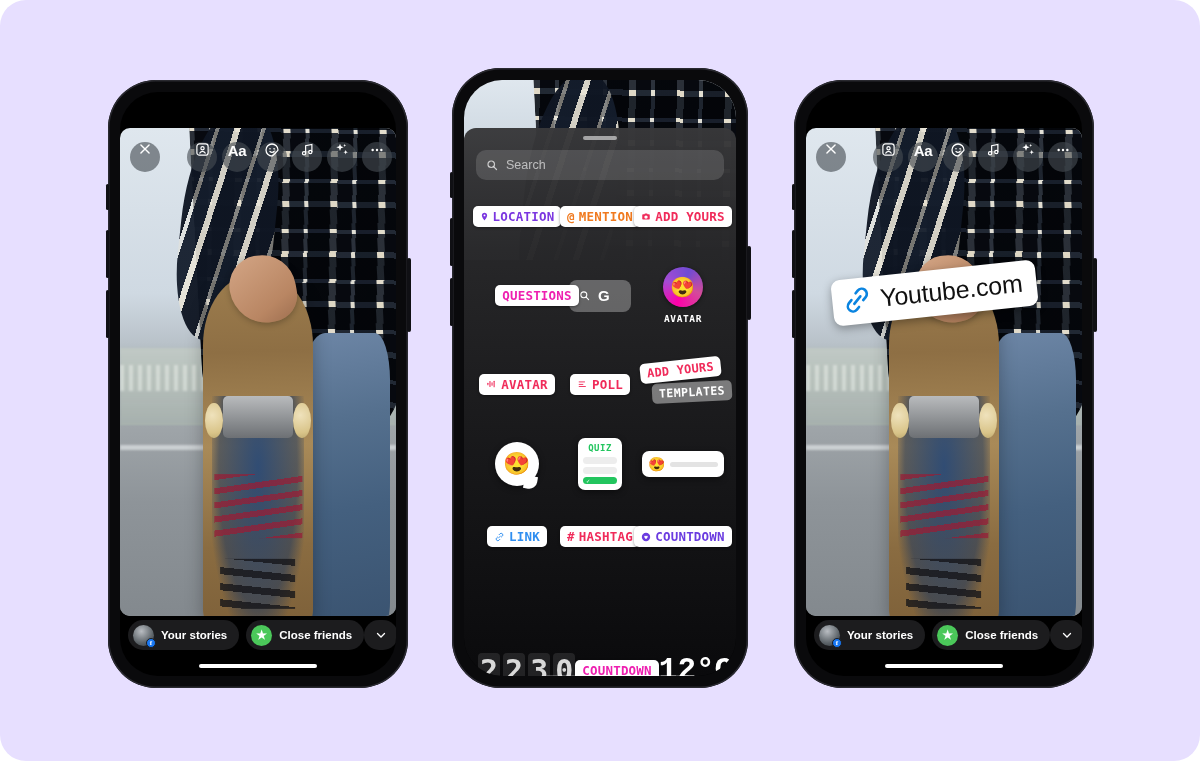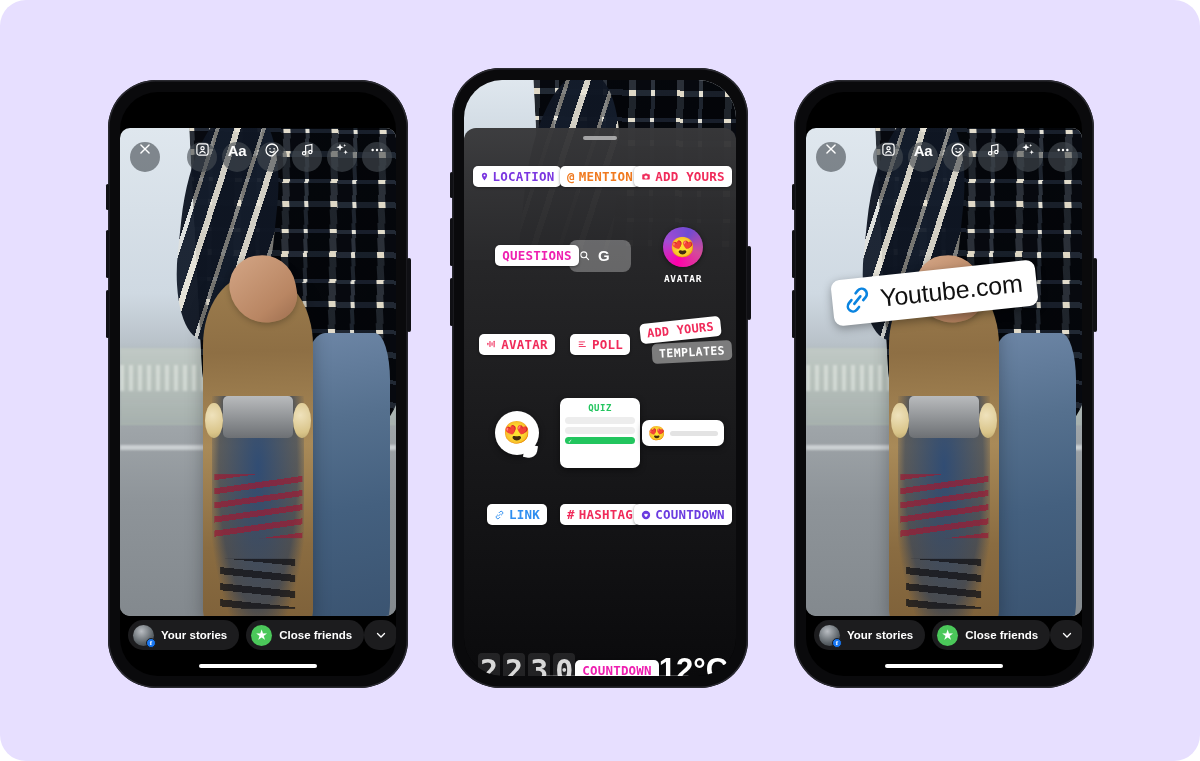--- a/index.html
+++ b/index.html
@@ -298,22 +298,22 @@
     font-size: 22px; position:relative;
     box-shadow: 0 2px 6px rgba(0,0,0,.45);
   }
   .emoji-bubble::after {
     content:""; position:absolute; right: 2px; bottom: -3px;
     width: 13px; height: 13px; background:#fff; border-radius: 0 0 8px 0;
     transform: rotate(10deg);
   }
 
   .quiz-card {
-    width: 80px; background:#fff; border-radius: 7px;
-    padding: 5px 5px 24px; box-shadow: 0 2px 6px rgba(0,0,0,.45);
+    width: 44px; background:#fff; border-radius: 7px;
+    padding: 5px 5px 6px; box-shadow: 0 2px 6px rgba(0,0,0,.45);
   }
   .quiz-card .t {
     color:#22c55e; font-size: 9px; font-weight:800; text-align:center;
     font-family:"DejaVu Sans Mono", monospace; letter-spacing:.5px; margin-bottom:4px;
   }
   .quiz-card .bar { height: 7px; border-radius: 4px; background:#ededed; margin-bottom:3px; }
   .quiz-card .bar.ok {
     background:#22c55e; display:flex; align-items:center; padding-left:3px;
     color:#fff; font-size:5px; margin-bottom:0;
   }
@@ -338,21 +338,21 @@
     font-family:"DejaVu Sans Mono", monospace;
   }
   .cd-digits span {
     background: rgba(255,255,255,.10); border-radius: 4px; padding: 0 2px;
   }
   .cd-center { position:relative; }
   .cd-center .line {
     position:absolute; left:-30px; right:-30px; top: 15px; height: 4px;
     background: rgba(255,255,255,.25); border-radius:2px;
   }
-  .cd-temp { color:#fff; font-size: 31px; font-weight:700; font-family:Liberation Sans, sans-serif; }
+  .cd-temp { color:#fff; font-size: 31px; font-weight:700; font-family:Liberation Mono, monospace; }
 
   
   .link-sticker {
     position:absolute; left: 26px; top: 142px;
     transform: rotate(-6deg);
     background:#fff; border-radius: 9px;
     padding: 7px 14px 9px 10px;
     display:flex; align-items:center; gap: 8px;
     box-shadow: 0 3px 10px rgba(0,0,0,.35);
   }
@@ -468,20 +468,27 @@
       <div class="story" style="top:0; bottom:0;">
         <div class="photo" style="bottom:auto; height:180px;">
           <div class="torso" style="height:150%;"></div>
           <div class="sleeve" style="height:140%;"></div>
         </div>
       </div>
 
       <div class="tray">
         <div class="grabber"></div>
 
+        <div class="searchbar">
+          <svg width="12" height="12" viewBox="0 0 24 24" fill="none" stroke="rgba(255,255,255,.7)" stroke-width="2.4">
+              <circle cx="10.5" cy="10.5" r="6.5"></circle>
+              <path d="M15.6 15.6L21 21" stroke-linecap="round"></path>
+            </svg>
+          <span>Search</span>
+        </div>
 
         <div class="sticker-row">
           <div class="cell">
             <div class="sticker s-location">
               <svg width="9" height="11" viewBox="0 0 24 24" fill="#7b37e0">
                   <path d="M12 2C8.1 2 5 5.1 5 9c0 5.2 7 13 7 13s7-7.8 7-13c0-3.9-3.1-7-7-7zm0 9.5A2.5 2.5 0 1112 6.5a2.5 2.5 0 010 5z"></path>
                 </svg>
               <span>LOCATION</span>
             </div>
           </div>

